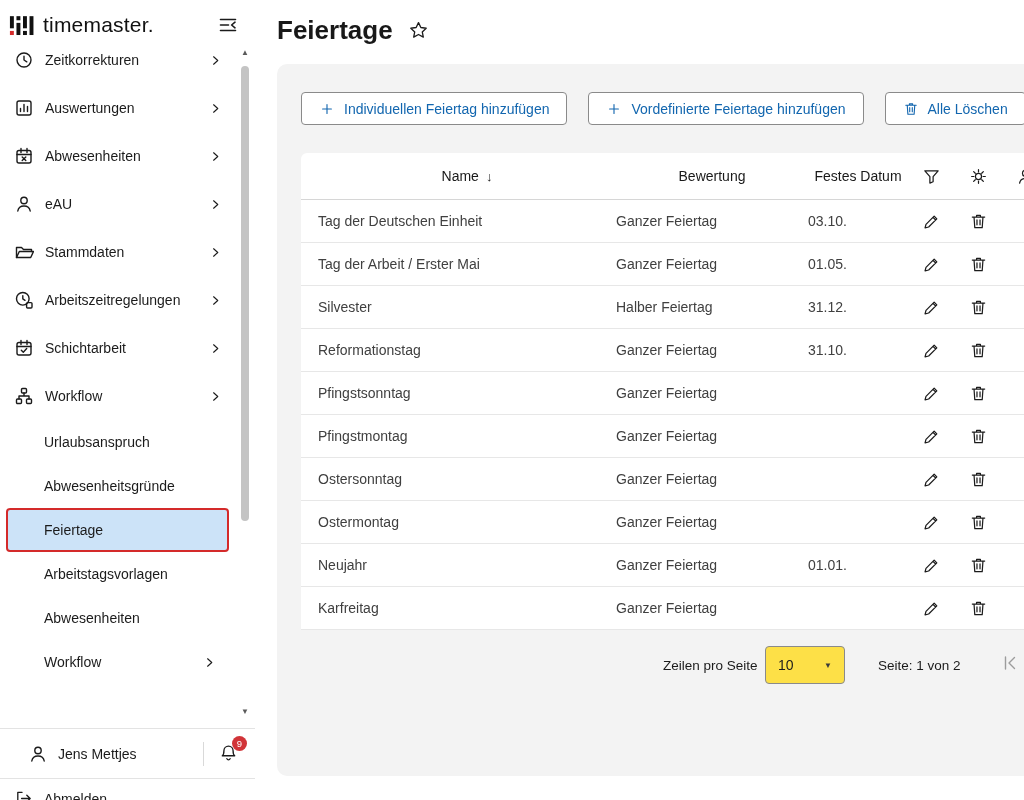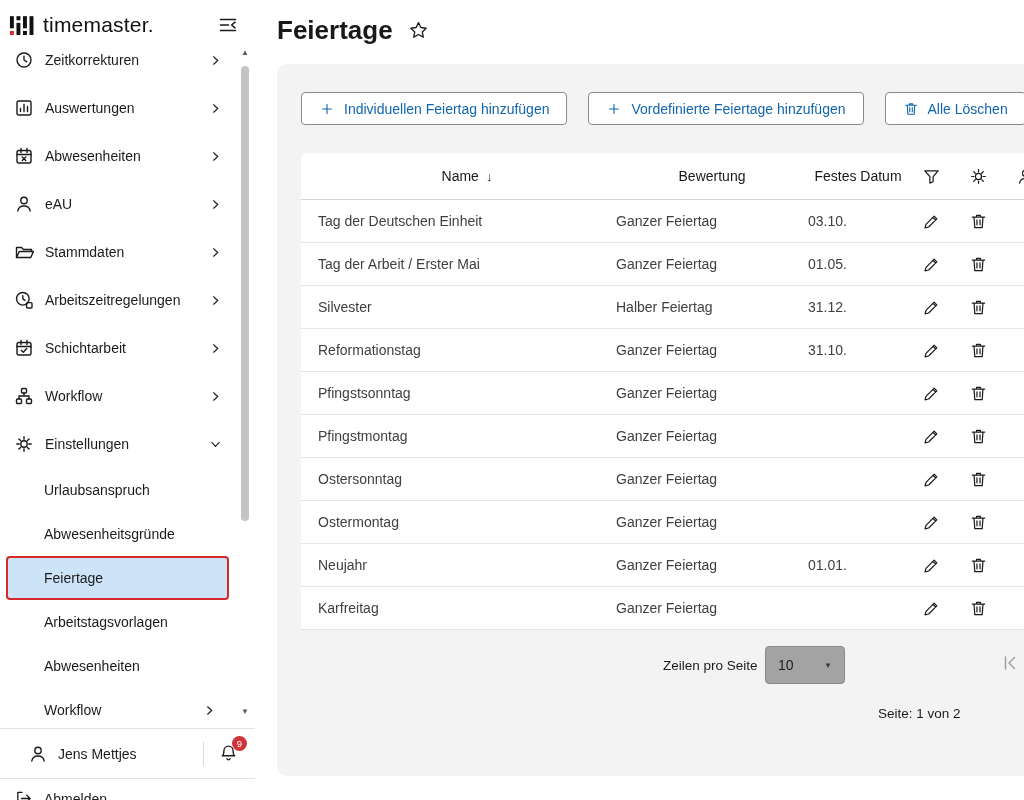--- a/index.html
+++ b/index.html
@@ -67,25 +67,25 @@
   thead th { height:46px; text-align:center; font-weight:400; border-bottom:1px solid #d6d6d6; color:#191919; }
   tbody td { height:42px; border-bottom:1px solid #e7e7e7; color:#404040; overflow:hidden; white-space:nowrap; }
   .c-name { padding-left:17px; }
   .sort-arrow { font-size:13px; margin-left:7px; color:#1b1b1b; }
   .actions-cell { display:flex; align-items:center; gap:28px; padding-left:14px; }
   th .actions-cell { height:46px; } td .actions-cell { height:42px; }
   .icon-btn { cursor:pointer; } .icon-btn svg { width:19px; height:19px; stroke-width:1.3; }
 
   .panel-footer { position:relative; height:70px; }
   .rpp-label { position:absolute; left:362px; top:28px; font-size:13.5px; }
-  .rpp-select { position:absolute; left:464px; top:16px; width:80px; height:38px; background:#a3a3a3;
+  .rpp-select { position:absolute; left:464px; top:16px; width:80px; height:38px; background:#fde047;
                 border:1px solid #8a8a8a; border-radius:4px; display:flex; align-items:center;
                 padding:0 12px; font-size:14px; cursor:pointer; }
   .rpp-caret { margin-left:auto; font-size:8px; color:#3a3a3a; }
-  .page-info { position:absolute; left:577px; top:28px; font-size:13.5px;margin-top:48px; }
+  .page-info { position:absolute; left:577px; top:28px; font-size:13.5px; }
   .first-page { position:absolute; left:699px; top:23px; cursor:pointer; }
   .first-page svg { width:20px; height:20px; stroke:#9c9c9c; }
 </style>
 </head>
 <body>
 
 <aside class="sidebar">
   <div class="logo-row">
     <span class="logo-mark">
       <svg viewBox="0 0 30 26">
@@ -215,34 +215,20 @@
             <path d="M10 7v3M10 10H5v3M10 10h5v3"></path>
           </svg>
         </span>
       <span class="nav-label">Workflow</span>
       <span class="chev">
           <svg viewBox="0 0 20 20">
             <path d="M7.5 5l5.5 5-5.5 5"></path>
           </svg>
         </span>
     </div>
-    <div class="nav-item">
-      <span class="nav-icon">
-          <svg viewBox="0 0 20 20">
-            <circle cx="10" cy="10" r="3.2"></circle>
-            <path d="M10 2.8v2.4M10 14.8v2.4M2.8 10h2.4M14.8 10h2.4M4.9 4.9l1.7 1.7M13.4 13.4l1.7 1.7M15.1 4.9l-1.7 1.7M6.6 13.4l-1.7 1.7"></path>
-          </svg>
-        </span>
-      <span class="nav-label">Einstellungen</span>
-      <span class="chev">
-          <svg viewBox="0 0 20 20">
-            <path d="M5 7.2l5 5.2 5-5.2"></path>
-          </svg>
-        </span>
-    </div>
 
     <div class="sub-item">
       <span>Urlaubsanspruch</span>
     </div>
     <div class="sub-item">
       <span>Abwesenheitsgründe</span>
     </div>
     <div class="sub-item selected">
       <span>Feiertage</span>
     </div>

